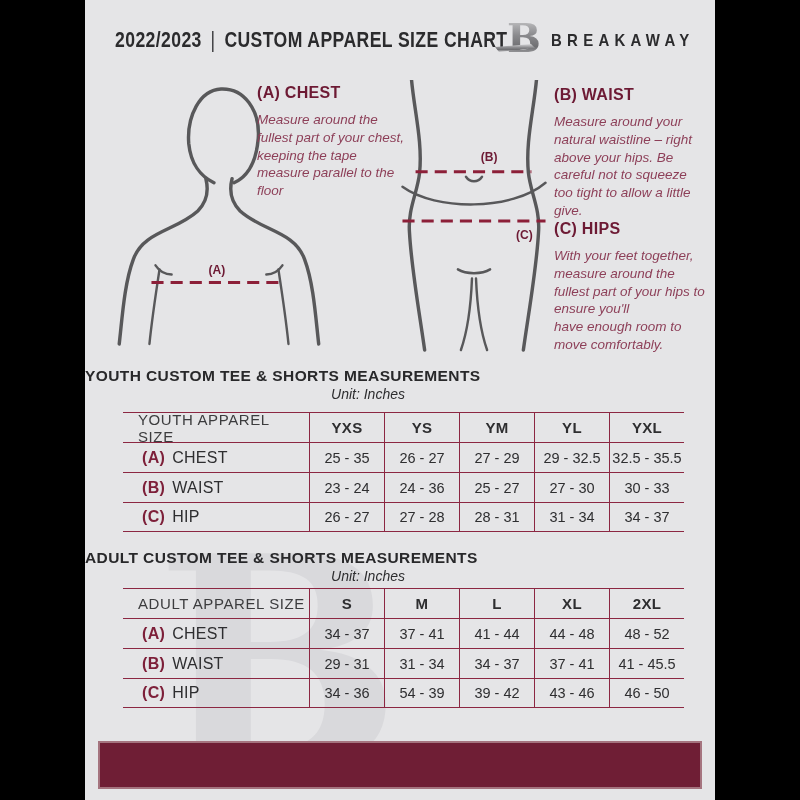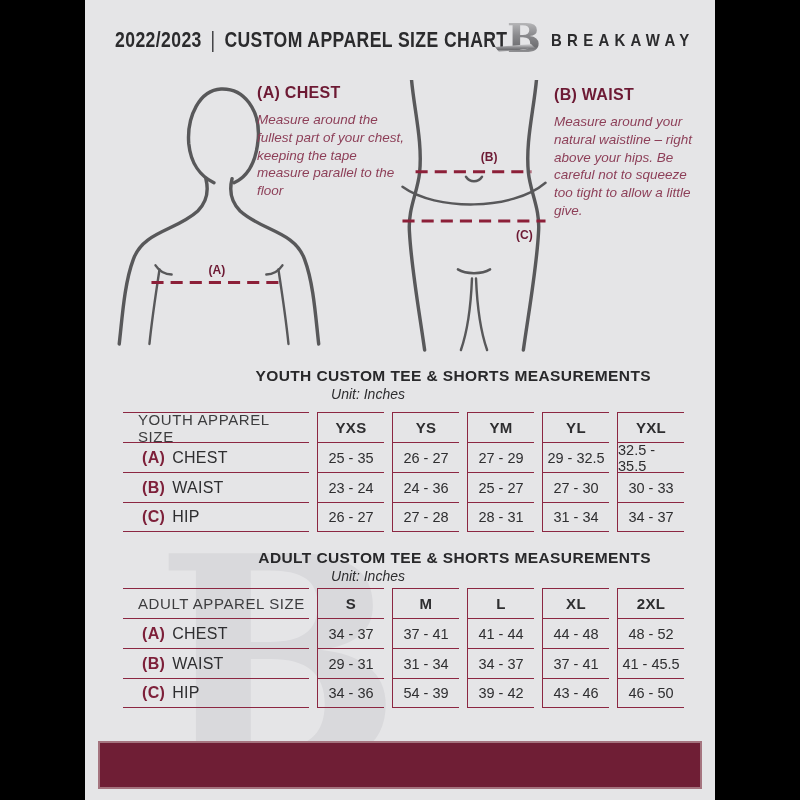--- a/index.html
+++ b/index.html
@@ -61,21 +61,21 @@
   }
   .note-chest{left:172px;top:84px;width:150px;}
   .note-waist{left:469px;top:86px;width:142px;}
   .note-hips{left:469px;top:220px;width:152px;}
   .fig-label{
     font-family:"Liberation Sans", sans-serif;
     font-size:12px;font-weight:bold;fill:var(--maroon);
   }
   
   .section-title{
-    position:absolute;left:0;width:566px;text-align:right;z-index:2;
+    position:absolute;left:0;width:566px;text-align:left;z-index:2;
     font-size:15.5px;font-weight:bold;color:#28282a;letter-spacing:.4px;
   }
   .unit-line{
     position:absolute;left:0;width:532px;text-align:center;z-index:2;
     font-size:14px;font-style:italic;color:#2e2e30;margin-left:17px;
   }
   .youth-title{top:367px;}
   .youth-unit{top:386px;}
   .adult-title{top:549px;}
   .adult-unit{top:568px;}
@@ -85,21 +85,21 @@
     display:grid;grid-template-columns:186px 75px 75px 75px 75px 75px;
     grid-auto-rows:30px;
   }
   .youth-table{top:412px;}
   .adult-table{top:588px;text-align:right;}
   .cell{
     display:flex;align-items:center;justify-content:center;
     border-top:1.5px solid var(--line);
     font-size:14.5px;color:#2e2e30;
   }
-  .cell.vline{border-left:1.5px solid var(--line);margin-left:8px;}
+  .cell.vline{border-left:1.5px solid var(--line);}
   .cell.lastrow{border-bottom:1.5px solid var(--line);}
   .cell.colhead{font-weight:bold;font-size:15px;letter-spacing:.3px;}
   .cell.tablename{
     justify-content:flex-start;padding-left:15px;
     font-weight:normal;font-size:15px;letter-spacing:.6px;color:#3c3c3e;
   }
   .cell.rowlabel{justify-content:flex-start;padding-left:19px;font-size:16px;letter-spacing:.3px;}
   .pfx{color:#7d1f39;font-weight:bold;margin-right:7px;}
   
   .footer-bar{
@@ -171,20 +171,25 @@
   </svg>
 
   <div class="note note-waist">
     <h3>(B) WAIST</h3>
     <p>Measure around your natural waistline – right above your hips. Be careful not to squeeze too tight to allow a little give.</p>
   </div>
   <div class="note note-chest">
     <h3>(A) CHEST</h3>
     <p>Measure around the fullest part of your chest, keeping the tape measure parallel to the floor</p>
   </div>
+  <div class="note note-hips">
+    <h3>(C) HIPS</h3>
+    <p>With your feet together, measure around the fullest part of your hips to ensure you'll
+have enough room to move comfortably.</p>
+  </div>
 
   <div class="section-title youth-title">YOUTH CUSTOM TEE &amp; SHORTS MEASUREMENTS</div>
   <div class="unit-line youth-unit">Unit: Inches</div>
 
   <div class="sizes-table youth-table">
     <div class="cell colhead tablename">YOUTH APPAREL SIZE</div>
     <div class="cell colhead vline">YXS</div>
     <div class="cell colhead vline">YS</div>
     <div class="cell colhead vline">YM</div>
     <div class="cell colhead vline">YL</div>

